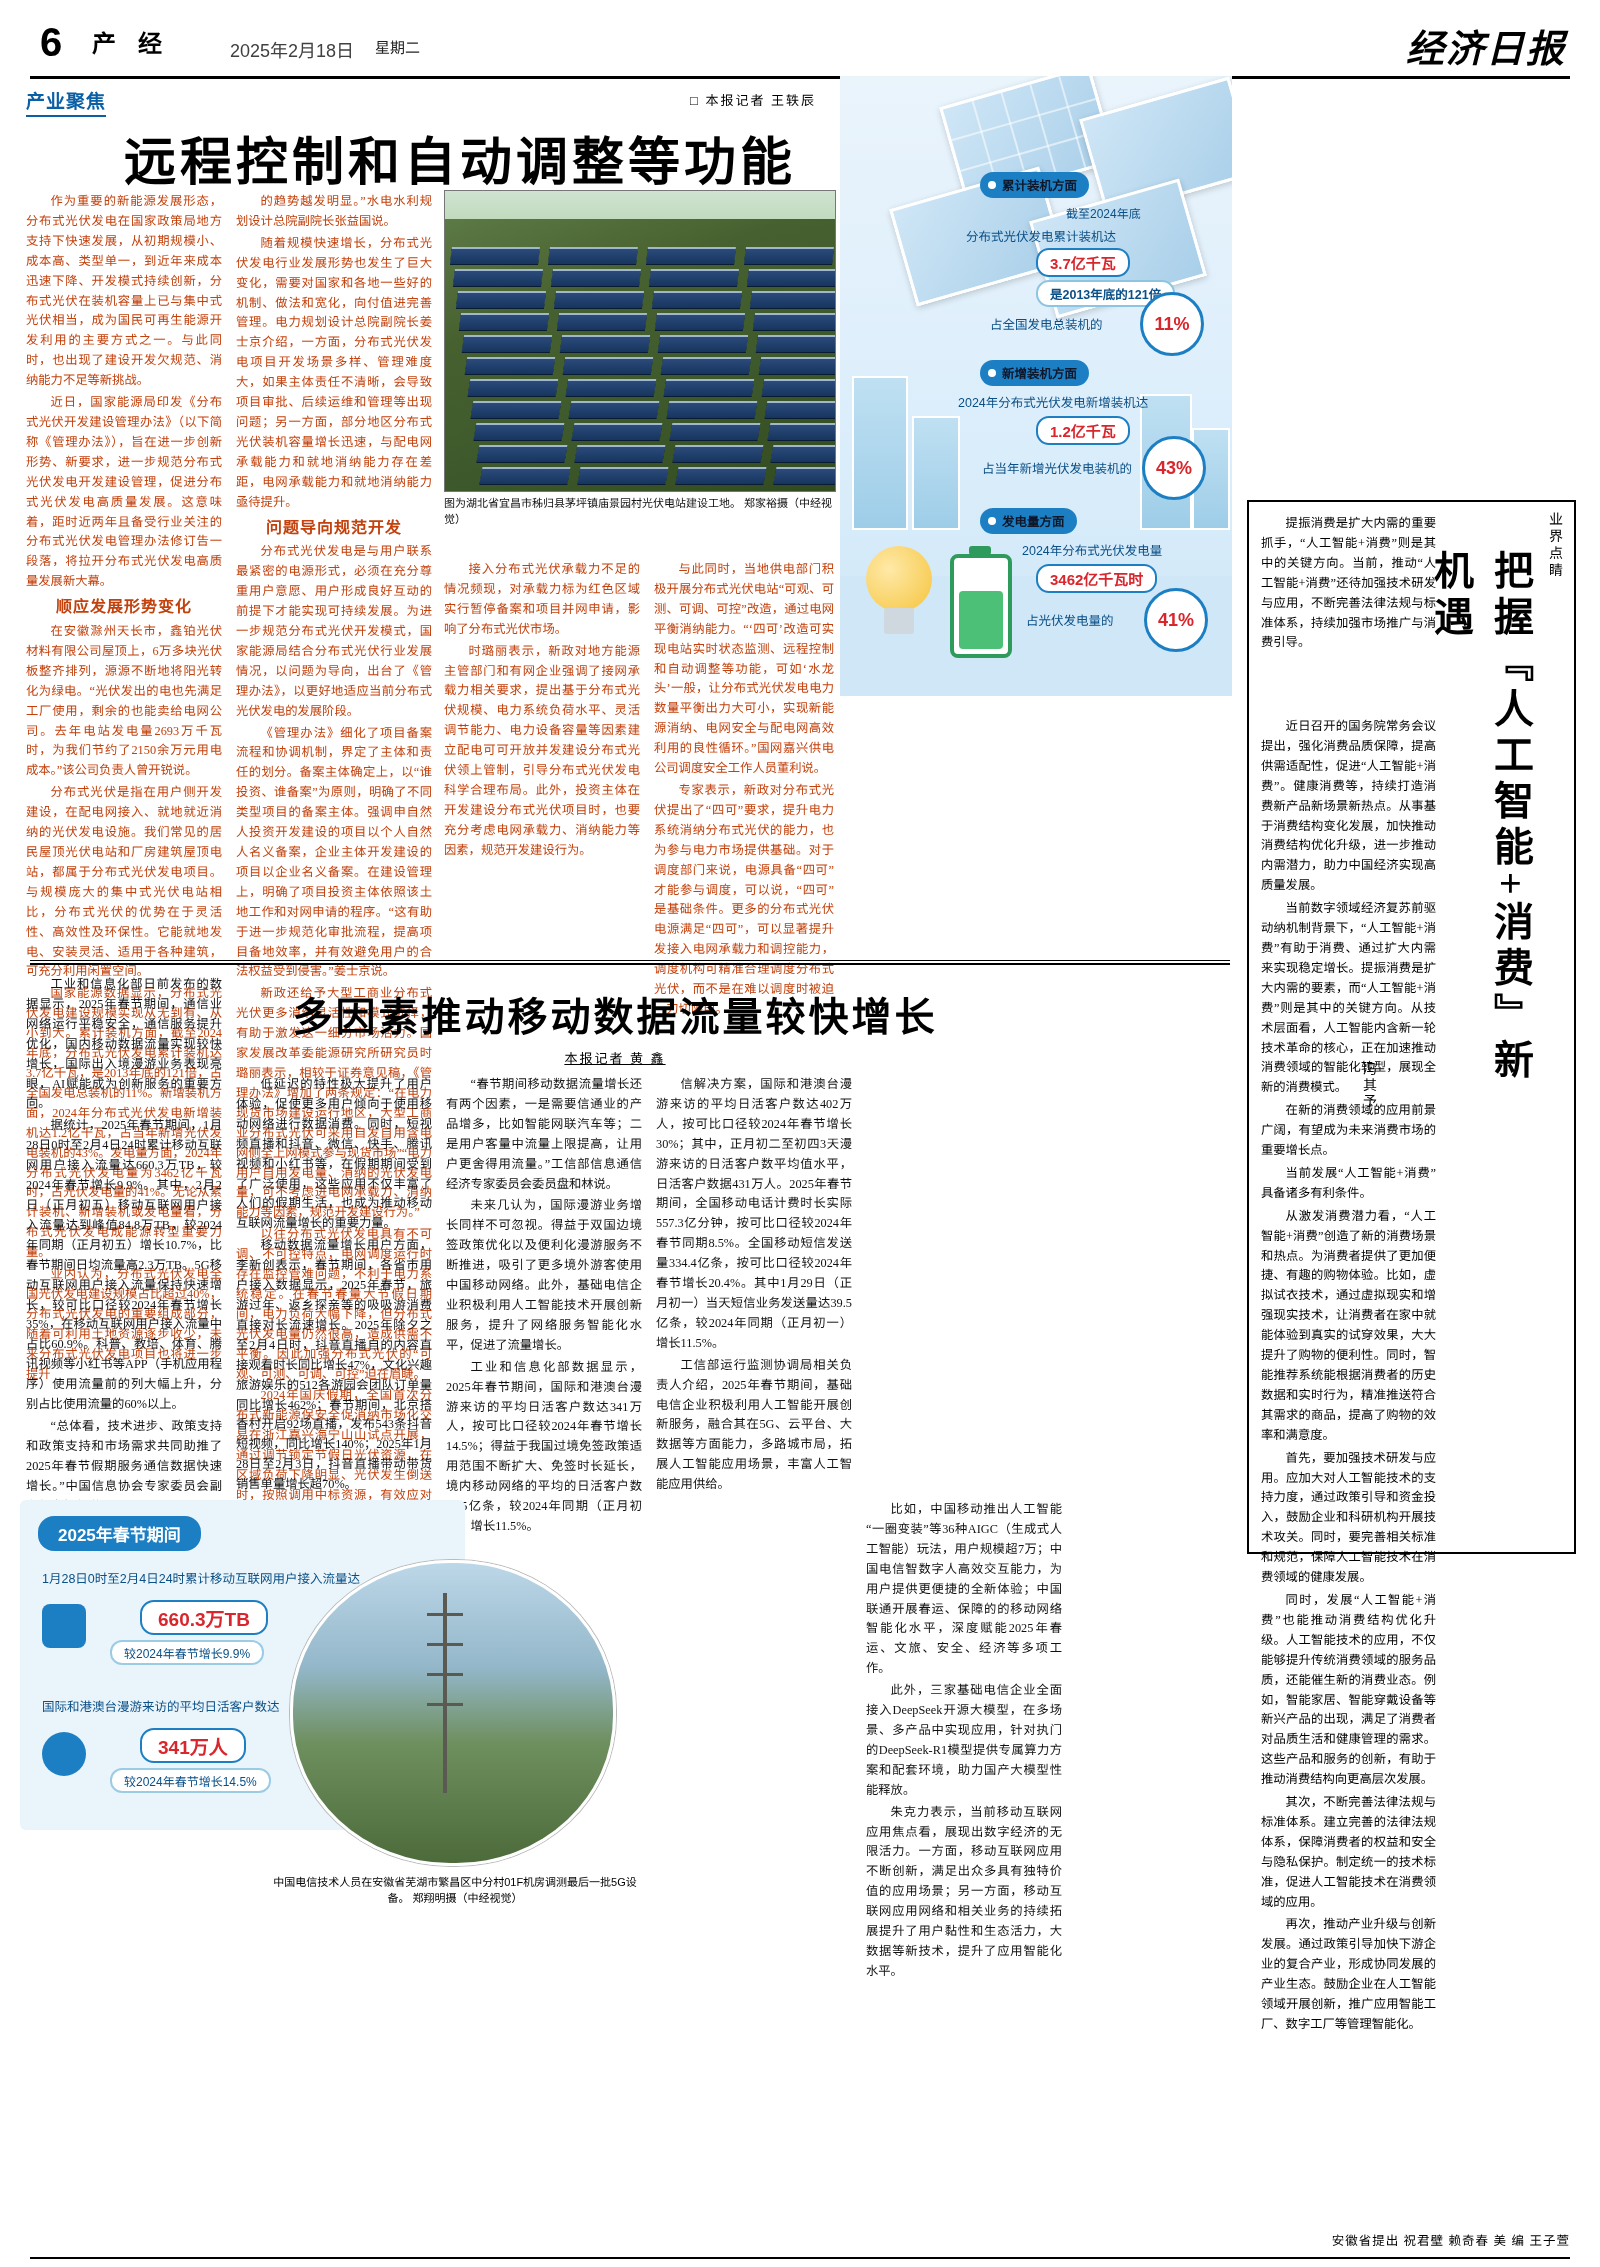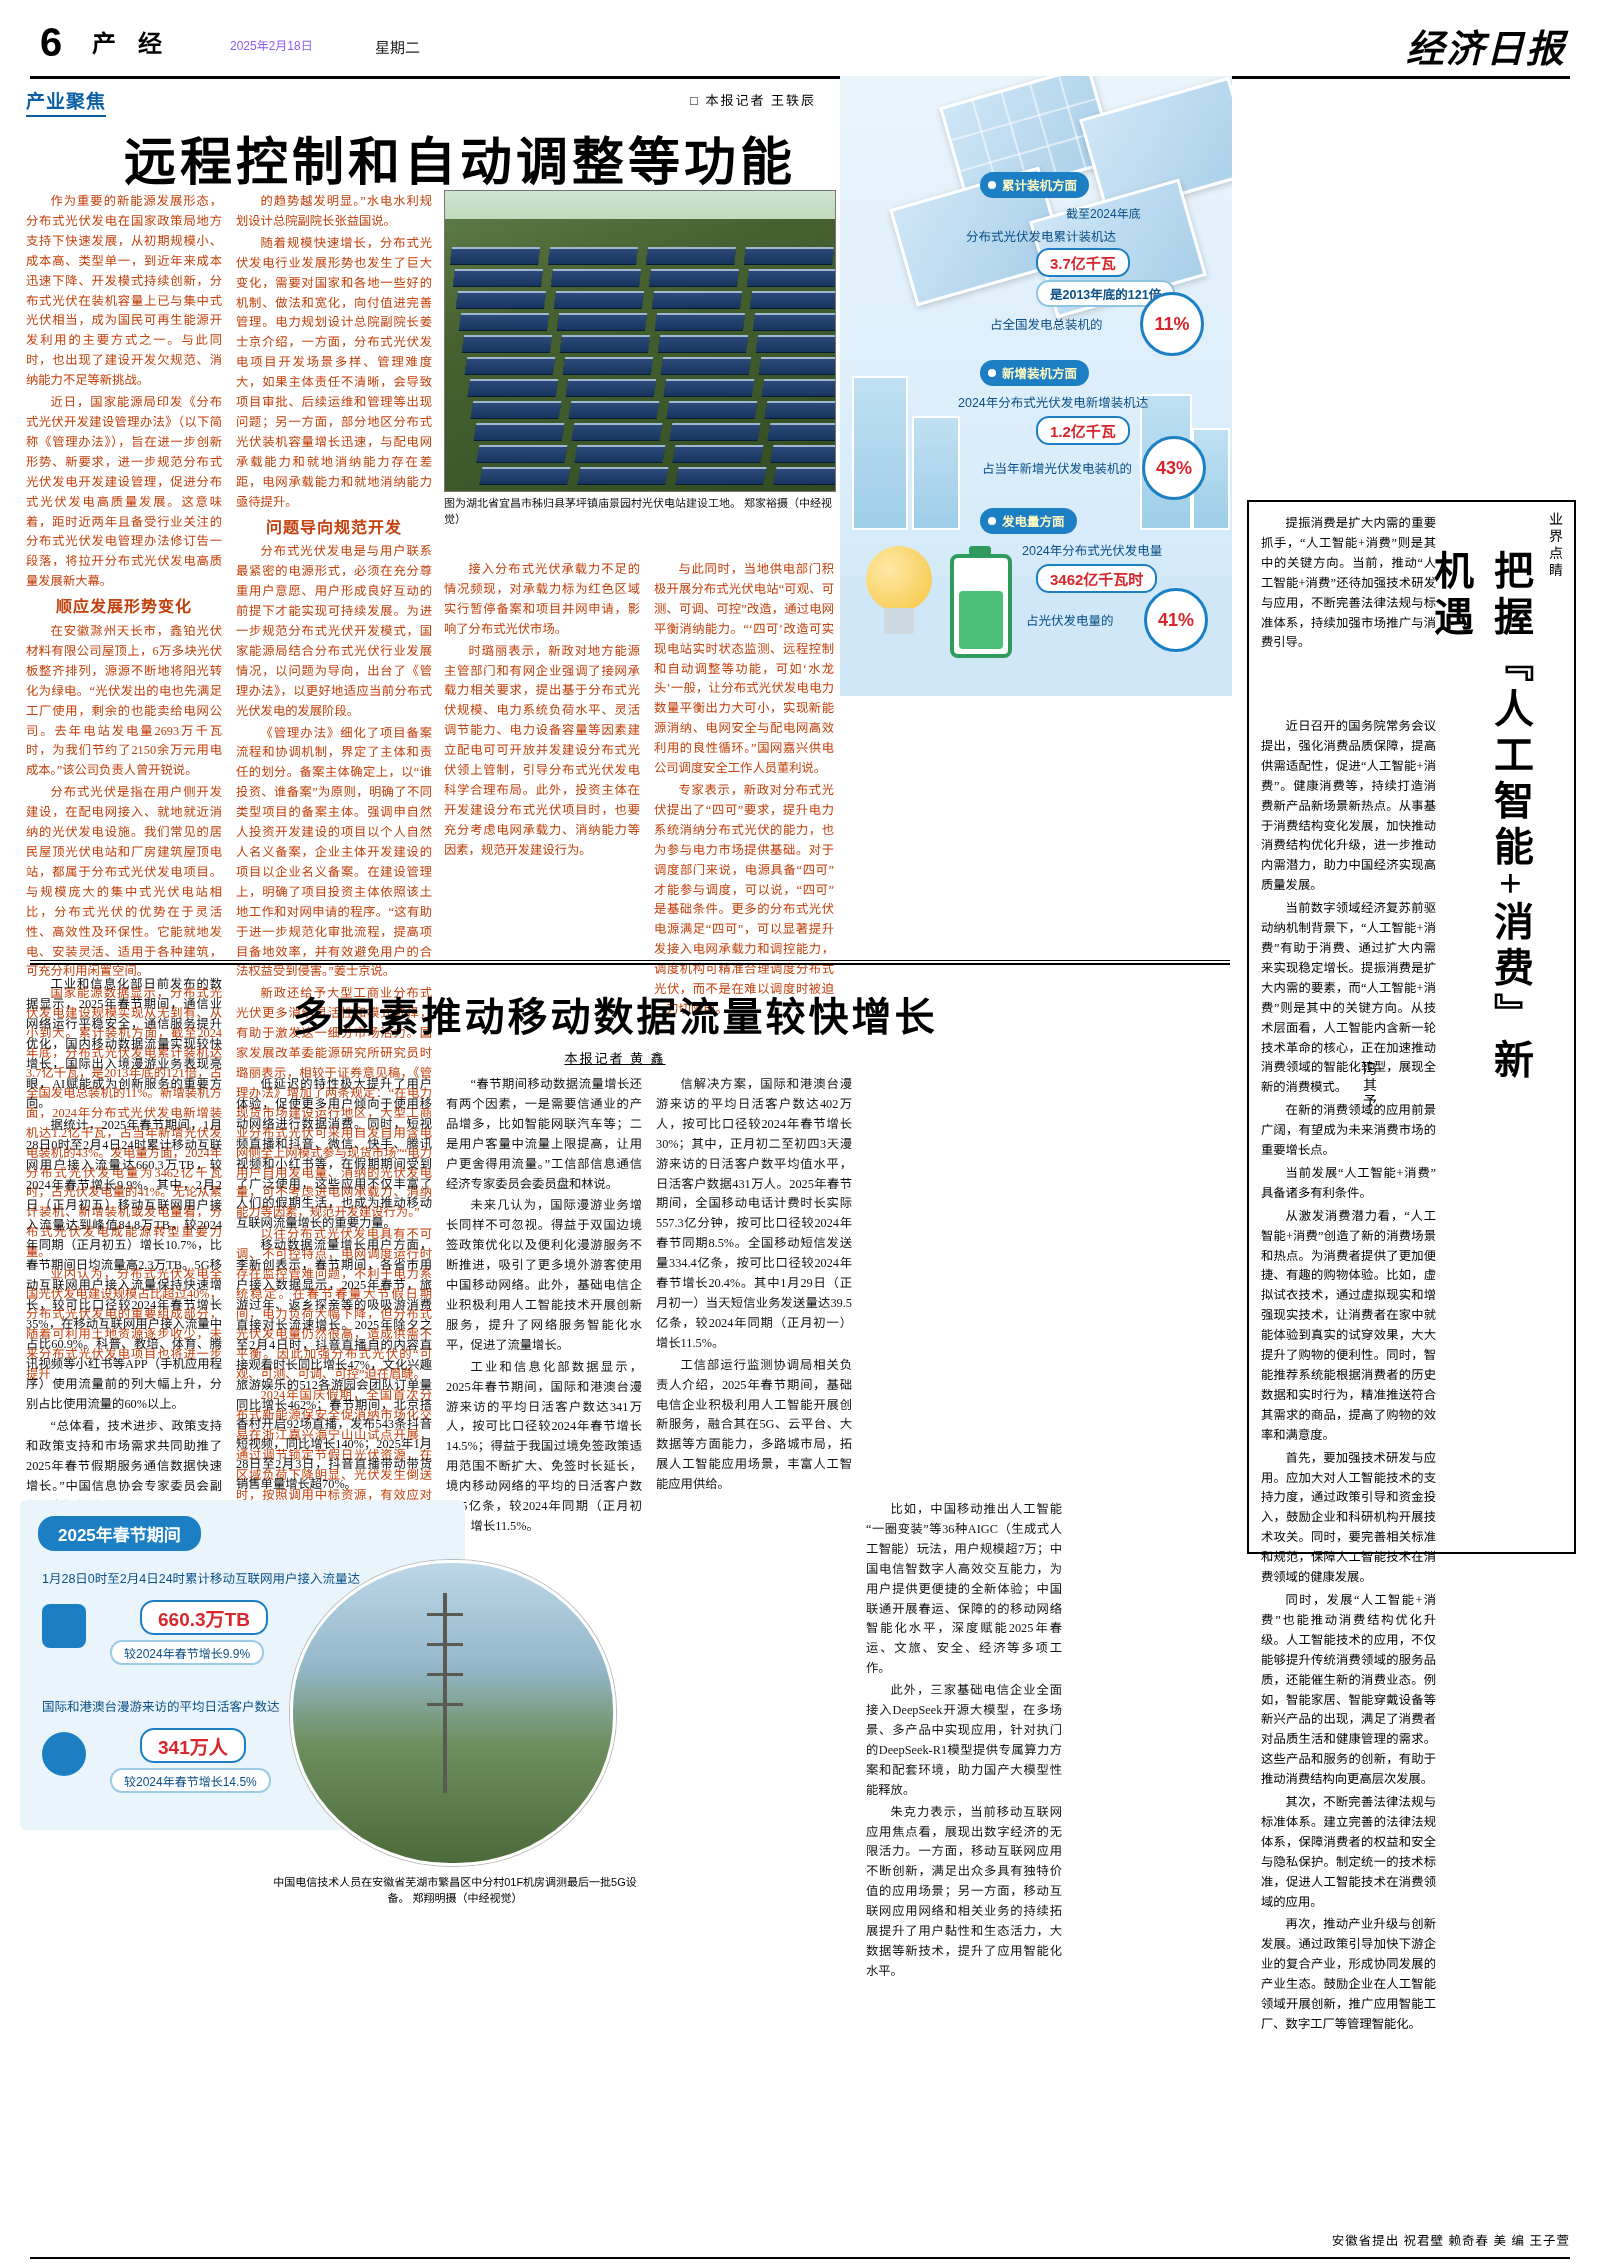--- a/index.html
+++ b/index.html
@@ -7,21 +7,21 @@
     width:1600px;height:2267px;background:#ffffff;
     font-family:"Liberation Serif","DejaVu Serif",serif;
     color:#000;position:relative;overflow:hidden;
   }
   .page{position:relative;width:1600px;height:2267px;}
 
   
   .masthead{position:absolute;left:30px;top:18px;width:1540px;height:58px;border-bottom:3px solid #000;}
   .mh-pagenum{position:absolute;left:10px;top:2px;font-size:40px;font-weight:bold;font-family:"Liberation Sans",sans-serif;}
   .mh-section{position:absolute;left:62px;top:6px;font-size:24px;font-weight:bold;letter-spacing:8px;font-family:"Liberation Serif",serif;}
-  .mh-date{position:absolute;left:200px;top:18px;font-size:12px;color:#8b5cf6;font-family:"Liberation Sans",sans-serif;}
+  .mh-date{position:absolute;left:200px;top:18px;font-size:18px;color:#404040;font-family:"Liberation Sans",sans-serif;}
   .mh-weekday{position:absolute;left:345px;top:18px;font-size:15px;color:#222;font-family:"Liberation Sans",sans-serif;}
   .mh-logo{position:absolute;right:4px;top:0px;font-size:38px;font-weight:bold;letter-spacing:2px;
     font-family:"Liberation Serif",serif;font-style:italic;}
 
   
   .col-label{position:absolute;left:26px;top:86px;font-size:19px;font-weight:bold;color:#0b5fa5;
     border-bottom:2px solid #0b5fa5;padding-bottom:2px;letter-spacing:1px;}
   .byline-top{position:absolute;left:690px;top:90px;font-size:13px;letter-spacing:2px;font-family:"Liberation Sans",sans-serif;}
   .headline{position:absolute;left:30px;top:120px;width:860px;text-align:center;
     font-size:52px;font-weight:bold;letter-spacing:4px;font-family:"Liberation Serif",serif;}
@@ -51,21 +51,21 @@
 
   
   .info{position:absolute;left:840px;top:76px;width:392px;height:620px;overflow:hidden;
     background:linear-gradient(180deg,#eaf4fb 0%,#dceefb 55%,#cfe7f7 100%);}
   .info .ground{position:absolute;left:0;bottom:0;width:100%;height:120px;background:#cfe7f7;}
   .panel-big{position:absolute;background:linear-gradient(135deg,#cfe6f6,#a9cfe9);
     border:3px solid #ffffff;box-shadow:0 2px 6px rgba(0,0,0,.18);}
   .panel-grid{position:absolute;inset:0;}
   .panel-grid span{position:absolute;background:rgba(255,255,255,.55);}
   .bld{position:absolute;background:linear-gradient(180deg,#bfe0f2,#9ecde8);border:2px solid #fff;}
-  .info-pill{position:absolute;background:#1d7fc3;color:#fef9c3;border-radius:14px;padding:3px 12px 4px 22px;
+  .info-pill{position:absolute;background:#1d7fc3;color:#0f172a;border-radius:14px;padding:3px 12px 4px 22px;
     font-size:12.5px;font-family:"Liberation Sans",sans-serif;font-weight:bold;white-space:nowrap;}
   .info-pill::before{content:"";position:absolute;left:8px;top:50%;transform:translateY(-50%);
     width:8px;height:8px;border-radius:50%;background:#fff;}
   .info-line{position:absolute;font-size:12.5px;color:#0a4f86;font-family:"Liberation Sans",sans-serif;white-space:nowrap;}
   .info-val{position:absolute;background:#fff;border:2px solid #1d7fc3;border-radius:13px;color:#d8262c;
     font-size:15px;font-weight:bold;padding:2px 12px;font-family:"Liberation Sans",sans-serif;white-space:nowrap;}
   .info-val.blue{color:#0a4f86;font-size:12.5px;border-color:#8cc4e4;}
   .info-note{position:absolute;font-size:12px;color:#0a4f86;font-family:"Liberation Sans",sans-serif;white-space:nowrap;}
   .circ{position:absolute;width:58px;height:58px;border-radius:50%;background:#fff;border:3px solid #1d7fc3;
     color:#d8262c;font-size:18px;font-weight:bold;display:flex;align-items:center;justify-content:center;

